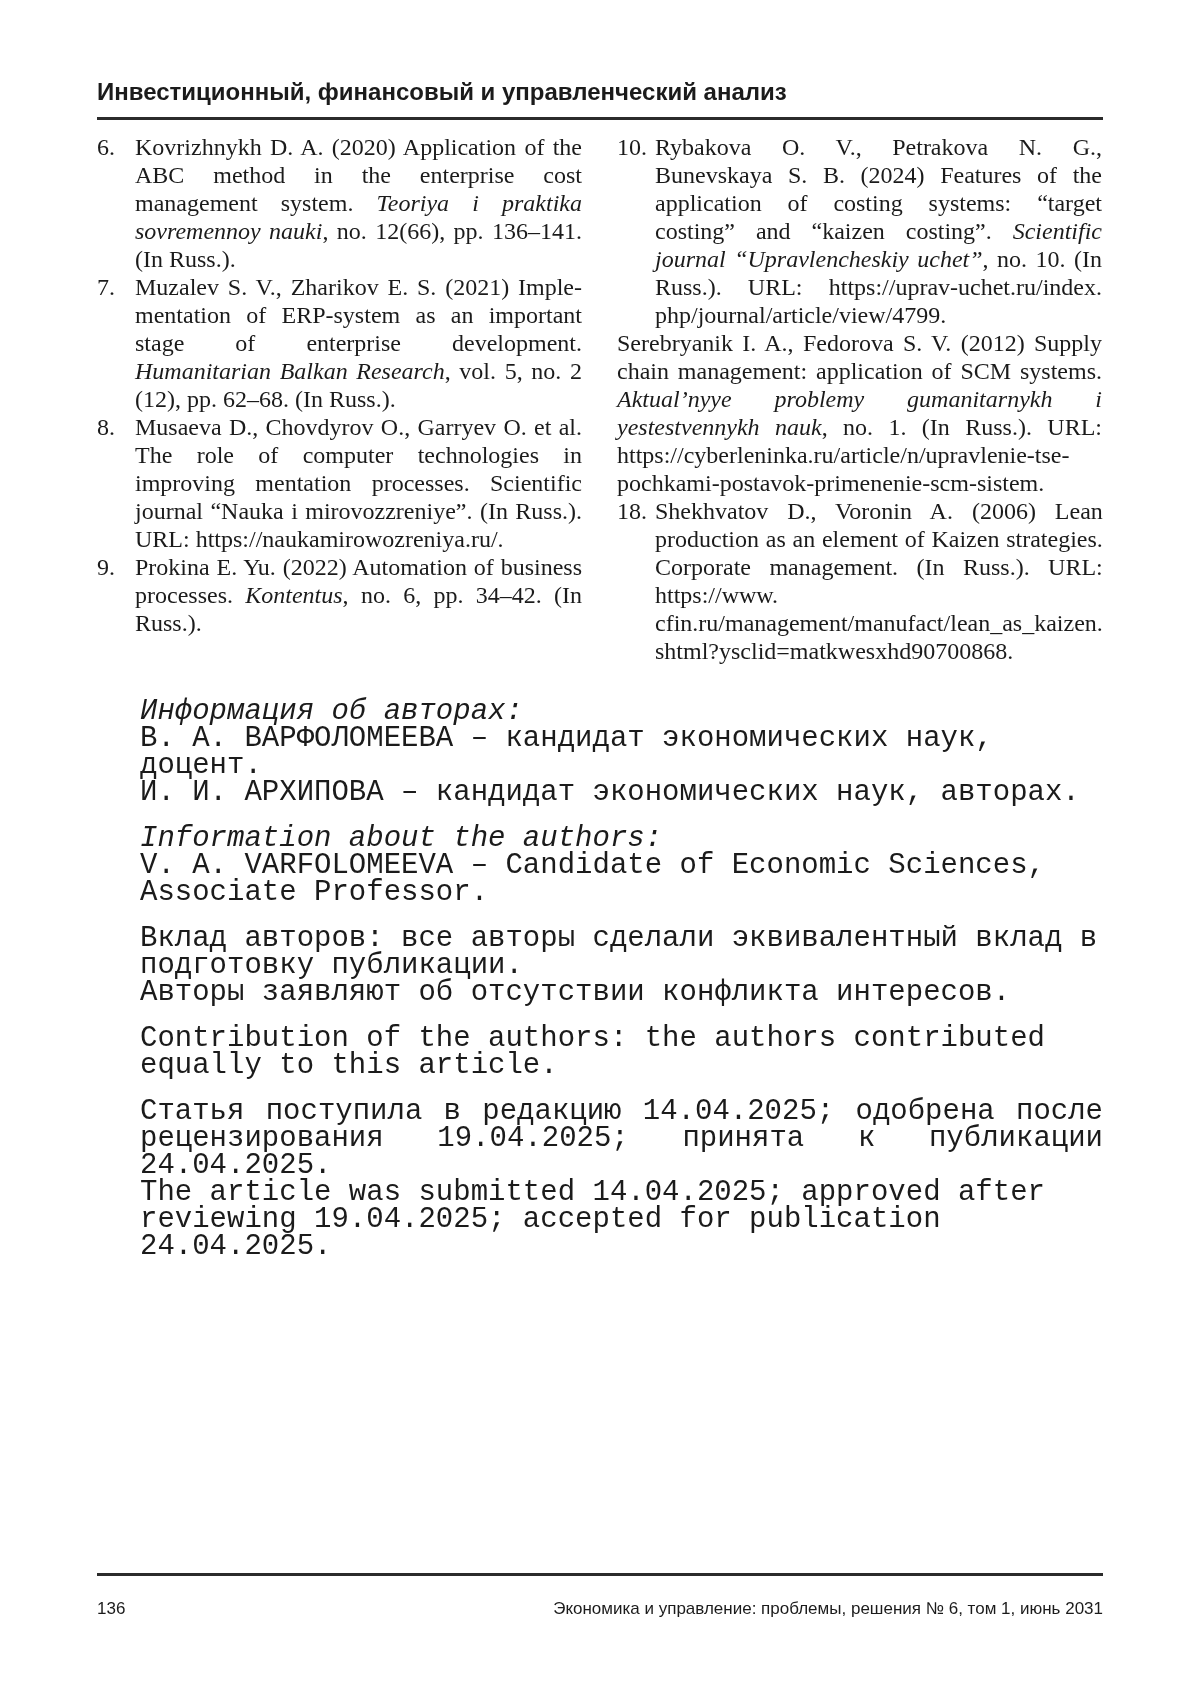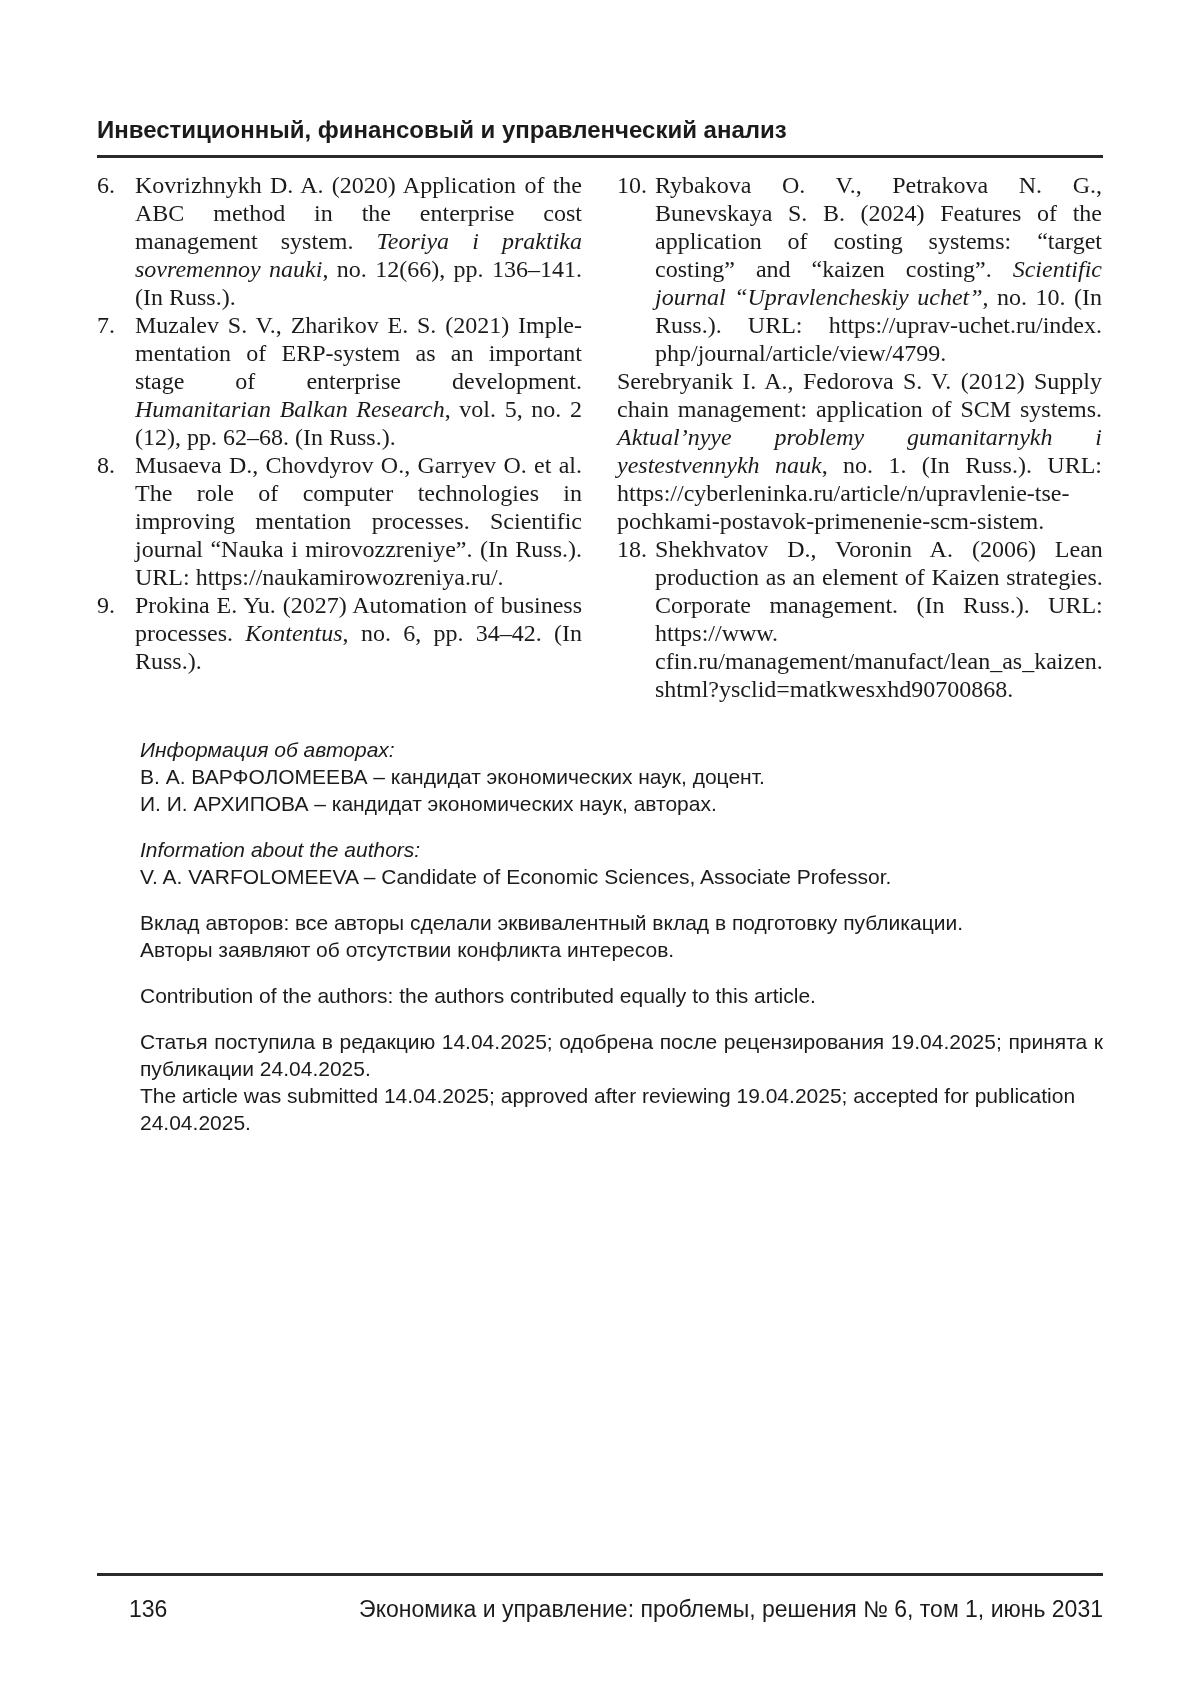--- a/index.html
+++ b/index.html
@@ -13,21 +13,21 @@
     height: 1698px;
     background: #ffffff;
     color: #1b1b1b;
     overflow: hidden;
   }
   
   .header {
     margin: 0 97px;
   }
   .head-title {
-    padding-top: 116px;
+    padding-top: 78px;
     font-family: "Liberation Sans", sans-serif;
     font-weight: bold;
     font-size: 24px;
     line-height: 28px;
     color: #1b1b1b;
   }
   .rule {
     height: 3px;
     background: #2b2b2b;
   }
@@ -56,46 +56,45 @@
   .ref-body {
     flex: 1 1 auto;
     text-align: justify;
     overflow-wrap: break-word;
   }
   .ref-body i { font-style: italic; }
 
   
   .info {
     margin: 33px 97px 0 140px;
-    font-family: Liberation Sans, sans-serif;
-    font-size: 21px;
+    font-family: Liberation Mono, monospace;
+    font-size: 29px;
     line-height: 27px;
   }
   .info .group + .group { margin-top: 19px; }
   .info p { margin: 0; }
   .it { font-style: italic; }
   .just { text-align: justify; }
 
   
   .footer {
     position: absolute;
     left: 97px;
     right: 97px;
     top: 1573px;
   }
   .foot-row {
     display: flex;
     justify-content: space-between;
     align-items: baseline;
     margin-top: 20px;
     font-family: "Liberation Sans", sans-serif;
-    font-size: 23px;
+    font-size: 17px;
     line-height: 26px;
     color: #1b1b1b;
-    margin-left: 32px;
   }
 </style>
 </head>
 <body>
 
 <div class="page">
 
   <div class="header">
     <div class="head-title">Инвестиционный, финансовый и управленческий анализ</div>
     <div class="rule"></div>
@@ -110,21 +109,21 @@
         <div class="ref-item">
           <span class="ref-num">7.</span>
           <div class="ref-body"><span>Muzalev S. V., Zharikov E. S. (2021) Imple­mentation of ERP-system as an important stage of enterprise development. </span><i>Humanitarian Bal­kan Research</i><span>, vol. 5, no. 2 (12), pp. 62–68. (In Russ.).</span></div>
         </div>
         <div class="ref-item">
           <span class="ref-num">8.</span>
           <div class="ref-body"><span>Musaeva D., Chovdyrov O., Garryev O. et al. The role of computer technologies in improving mentation processes. Scientific journal “Nauka i mirovozzreniye”. (In Russ.). URL: https://nau­kamirowozreniya.ru/.</span></div>
         </div>
         <div class="ref-item">
           <span class="ref-num">9.</span>
-          <div class="ref-body"><span>Prokina E. Yu. (2027) Automation of busi­ness processes. </span><i>Kontentus</i><span>, no. 6, pp. 34–42. (In Russ.).</span></div>
+          <div class="ref-body"><span>Prokina E. Yu. (2022) Automation of busi­ness processes. </span><i>Kontentus</i><span>, no. 6, pp. 34–42. (In Russ.).</span></div>
         </div>
       </div>
     <div class="col" id="refs-right">
         <div class="ref-item">
           <span class="ref-num">10.</span>
           <div class="ref-body"><span>Rybakova O. V., Petrakova N. G., Bunevskaya S. B. (2024) Features of the application of costing systems: “target costing” and “kaizen costing”. </span><i>Scientific journal “Upravlencheskiy uchet”</i><span>, no. 10. (In Russ.). URL: https://uprav-uchet.ru/in­dex.​php/journal/article/view/4799.</span></div>
         </div>
         <div class="ref-item">
           <div class="ref-body"><span>Serebryanik I. A., Fedorova S. V. (2012) Sup­ply chain management: application of SCM systems. </span><i>Aktual’nyye problemy gumanitarnykh i yestestvennykh nauk</i><span>, no. 1. (In Russ.). URL: https://cyberleninka.ru/article/n/upravlenie-tse­pochkami-postavok-primenenie-scm-sistem.</span></div>
         </div>

